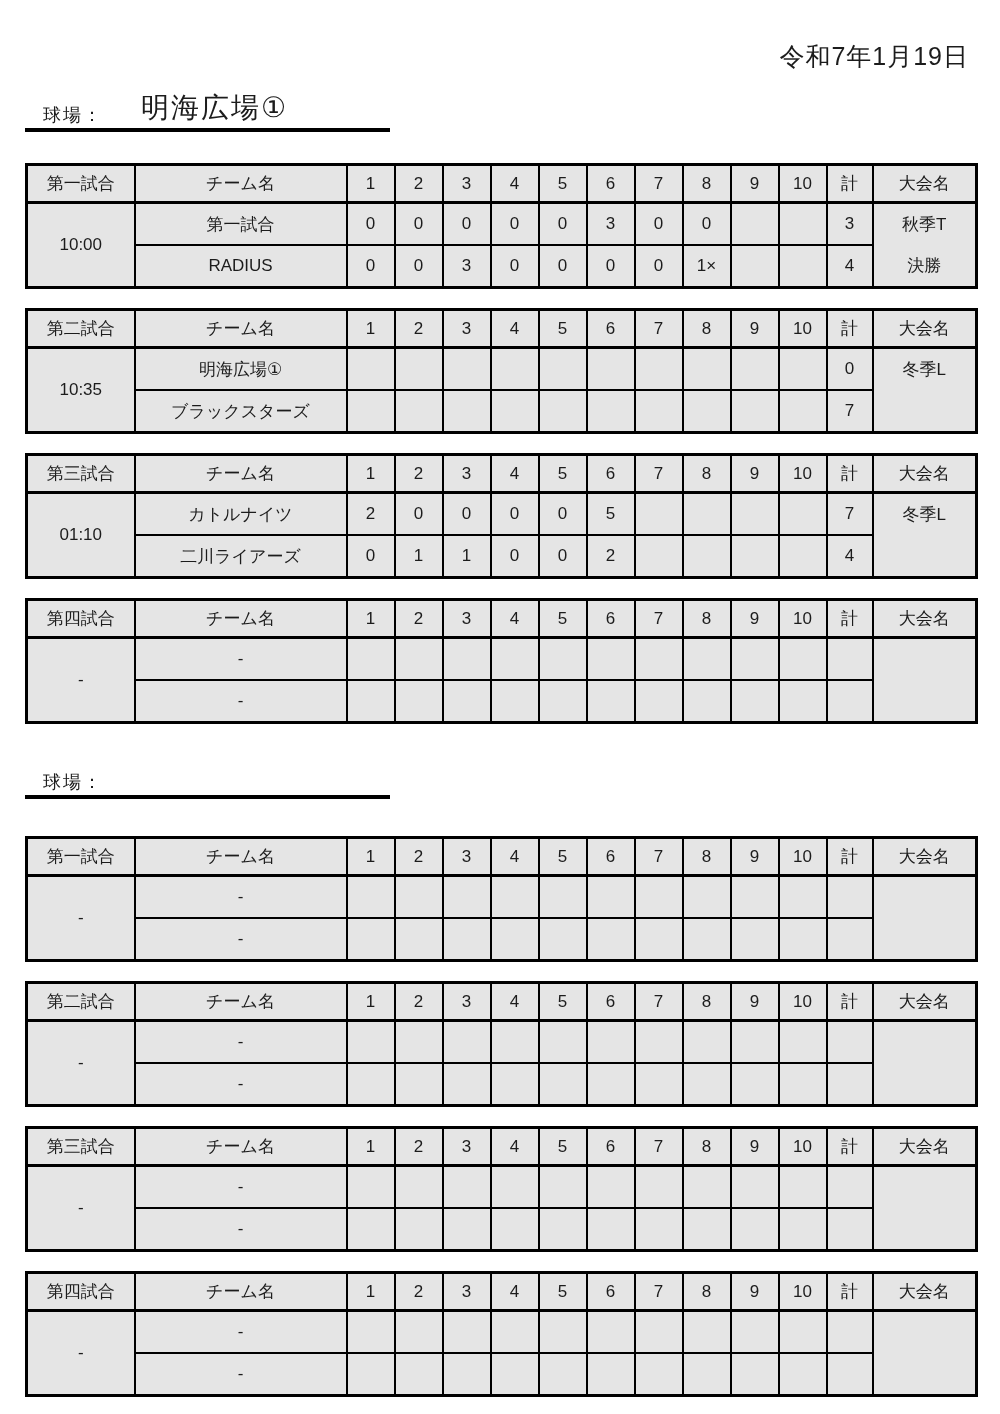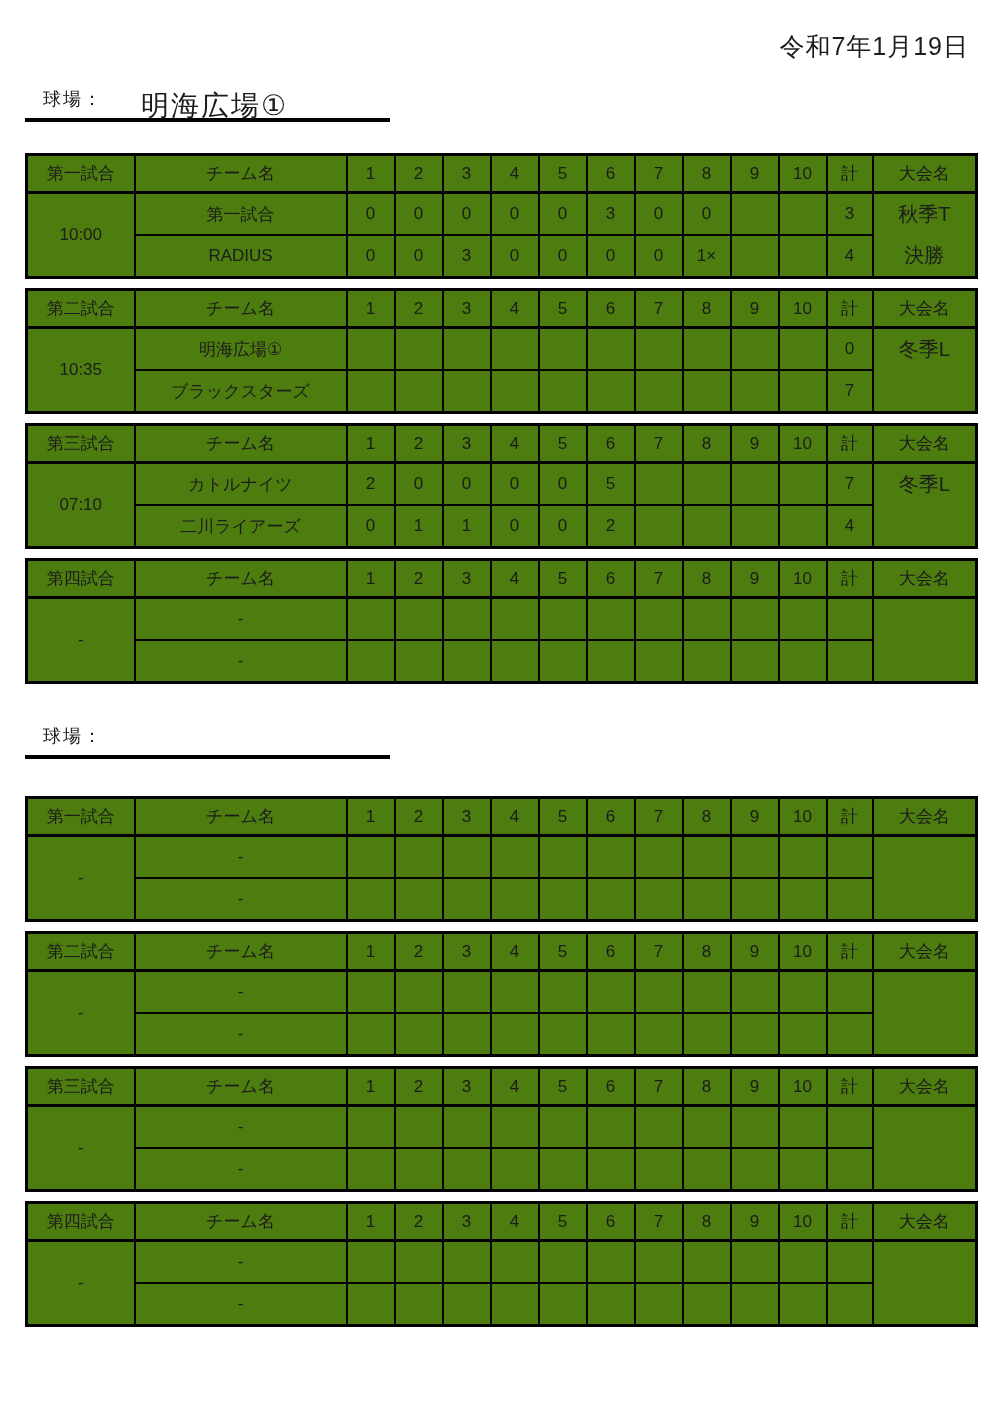--- a/index.html
+++ b/index.html
@@ -12,50 +12,50 @@
     font-family: "Liberation Sans", "DejaVu Sans", sans-serif;
     color: #1c1c1c;
   }
   .page {
     width: 1000px;
     height: 1414px;
     padding: 0 25px;
     position: relative;
   }
   .date-row {
-    padding-top: 30px;
+    padding-top: 40px;
     text-align: right;
     padding-right: 6px;
     font-size: 25px;
     letter-spacing: 1px;
   }
   .venue-block { margin-top: 24px; }
   .venue-block.second { margin-top: 40px; }
   .venue-row {
     display: flex;
-    align-items: flex-start;
+    align-items: flex-end;
     padding-left: 18px;
     height: 30px;
   }
   .venue-label { font-size: 18px; letter-spacing: 2px; }
   .venue-name  { font-size: 28px; margin-left: 38px; letter-spacing: 2px; }
   .venue-line  {
     width: 365px;
     height: 4px;
     background: #000;
     margin-top: 1px;
   }
   .games { margin-top: 31px; }
   .venue-block.second + .games { margin-top: 37px; }
   table.game {
     border-collapse: collapse;
     table-layout: fixed;
     width: 950px;
-    margin-bottom: 9px;
-    background: #4d7c0f;
+    margin-bottom: 19px;
+    background: #e5e5e5;
   }
   table.game td {
     border: 2px solid #000;
     text-align: center;
     vertical-align: middle;
     font-size: 17px;
     color: #1c1c1c;
     overflow: hidden;
     white-space: nowrap;
   }
@@ -66,21 +66,21 @@
   .c-team { width: 212px; }
   .c-inn  { width: 48px; }
   .c-tot  { width: 46px; }
   .c-tour { width: 104px; }
   td.tour-cell { padding: 0; }
   .tour-line {
     height: 41px;
     display: flex;
     align-items: center;
     justify-content: center;
-    font-size: 20px;
+    font-size: 17px;
   }
 </style>
 </head>
 <body>
 
 <div class="page">
 
   <div class="date-row">令和7年1月19日</div>
 
   <div class="venue-block">
@@ -259,21 +259,21 @@
         <td>5</td>
         <td>6</td>
         <td>7</td>
         <td>8</td>
         <td>9</td>
         <td>10</td>
         <td>計</td>
         <td>大会名</td>
       </tr>
       <tr class="body">
-        <td rowspan="2">07:10</td>
+        <td rowspan="2">01:10</td>
         <td>カトルナイツ</td>
         <td>2</td>
         <td>0</td>
         <td>0</td>
         <td>0</td>
         <td>0</td>
         <td>5</td>
         <td></td>
         <td></td>
         <td></td>

